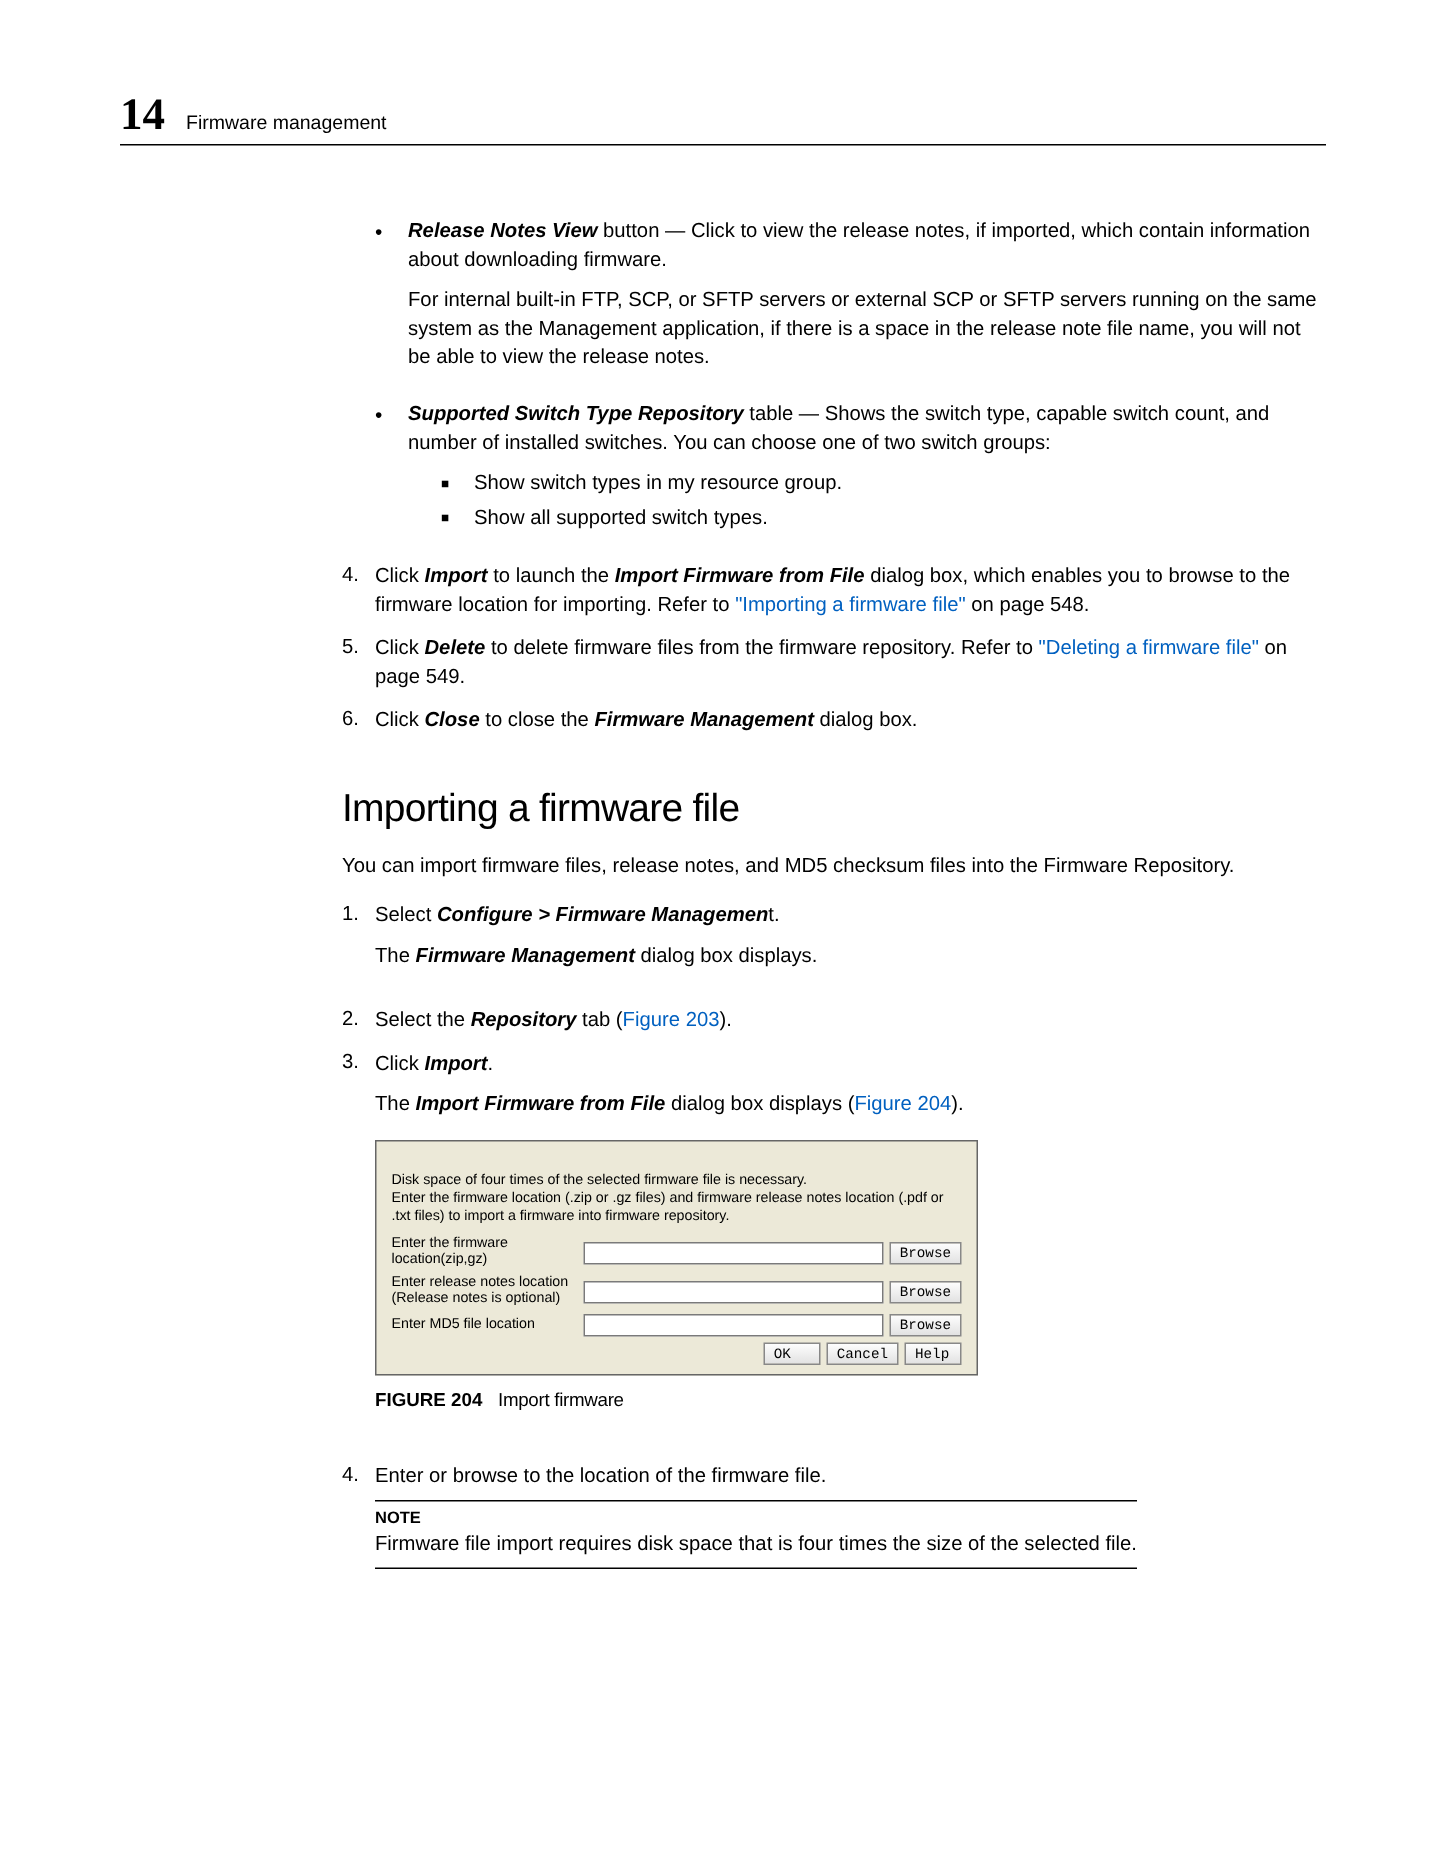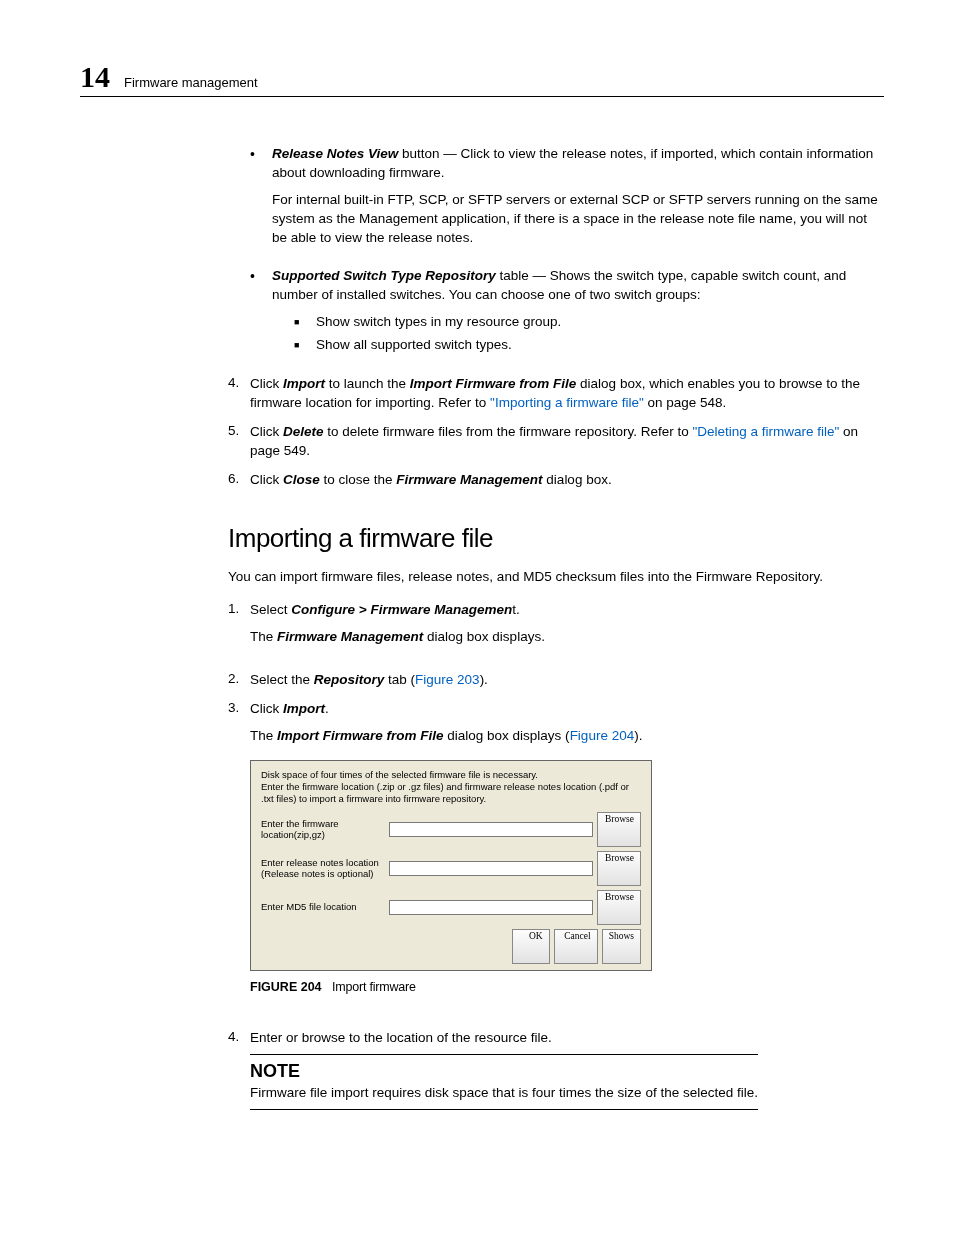--- a/index.html
+++ b/index.html
@@ -87,21 +87,21 @@
   }
 
   
   .dialog {
     background: #ece9d8;
     border: 1px solid #666;
     width: 380px;
     font-family: Tahoma, Arial, sans-serif;
     font-size: 9.5px;
     color: #000;
-    padding: 8px 10px 6px 10px;
+    padding: 20px 10px 6px 10px;
     margin-top: 6px;
     margin-bottom: 8px;
   }
   .dlg-intro {
     margin-bottom: 8px;
     line-height: 1.25;
   }
   .dlg-row {
     display: flex;
     align-items: center;
@@ -114,30 +114,30 @@
   }
   .dlg-input {
     flex: 1;
     height: 15px;
     background: #fff;
     border: 1px solid #7a7a7a;
     box-sizing: border-box;
   }
   .dlg-btn {
     margin-left: 4px;
-    height: 35px;
+    height: 15px;
     min-width: 44px;
     padding: 0 6px;
     background: linear-gradient(#fdfdfd, #e2e2e2);
     border: 1px solid #888;
     font-size: 9.5px;
-    font-family: Liberation Serif, serif;
+    font-family: Liberation Mono, monospace;
     box-sizing: border-box;
     line-height: 13px;
-    text-align: right;
+    text-align: left;
   }
   .dlg-btnrow {
     display: flex;
     justify-content: flex-end;
     margin-top: 2px;
   }
   .figcaption {
     font-size: 12.5px;
     margin-bottom: 22px;
   }
@@ -146,21 +146,21 @@
 
   .notebox {
     margin-top: 6px;
     margin-bottom: 14px;
     border-top: 1.5px solid #000;
     border-bottom: 1px solid #000;
     padding: 4px 0 6px 0;
   }
   .notebox .nt {
     font-weight: bold;
-    font-size: 18px;
+    font-size: 11px;
   }
 </style>
 </head>
 <body>
 
 <div class="page">
   <div class="header">
     <span class="chapnum">14</span>
     <span class="chaptitle">Firmware management</span>
   </div>
@@ -262,34 +262,34 @@
             <div class="dlg-btn">Browse</div>
           </div>
           <div class="dlg-row">
             <div class="dlg-label">Enter MD5 file location</div>
             <div class="dlg-input"></div>
             <div class="dlg-btn">Browse</div>
           </div>
           <div class="dlg-btnrow">
             <div class="dlg-btn" style="min-width:38px;">OK</div>
             <div class="dlg-btn">Cancel</div>
-            <div class="dlg-btn" style="min-width:38px;">Shows</div>
+            <div class="dlg-btn" style="min-width:38px;">Help</div>
           </div>
         </div>
 
         <div class="figcaption">
           <span class="fb">FIGURE 204</span>&nbsp;&nbsp;&nbsp;<span class="ft">Import firmware</span>
         </div>
       </div>
     </div>
 
     <div class="num-row">
       <div class="num">4.</div>
       <div class="para">
-        <span>Enter or browse to the location of the resource file.</span>
+        <span>Enter or browse to the location of the firmware file.</span>
 
         <div class="notebox">
           <div class="nt">NOTE</div>
           <div>Firmware file import requires disk space that is four times the size of the selected file.</div>
         </div>
 
       </div>
     </div>
 
   </div>

